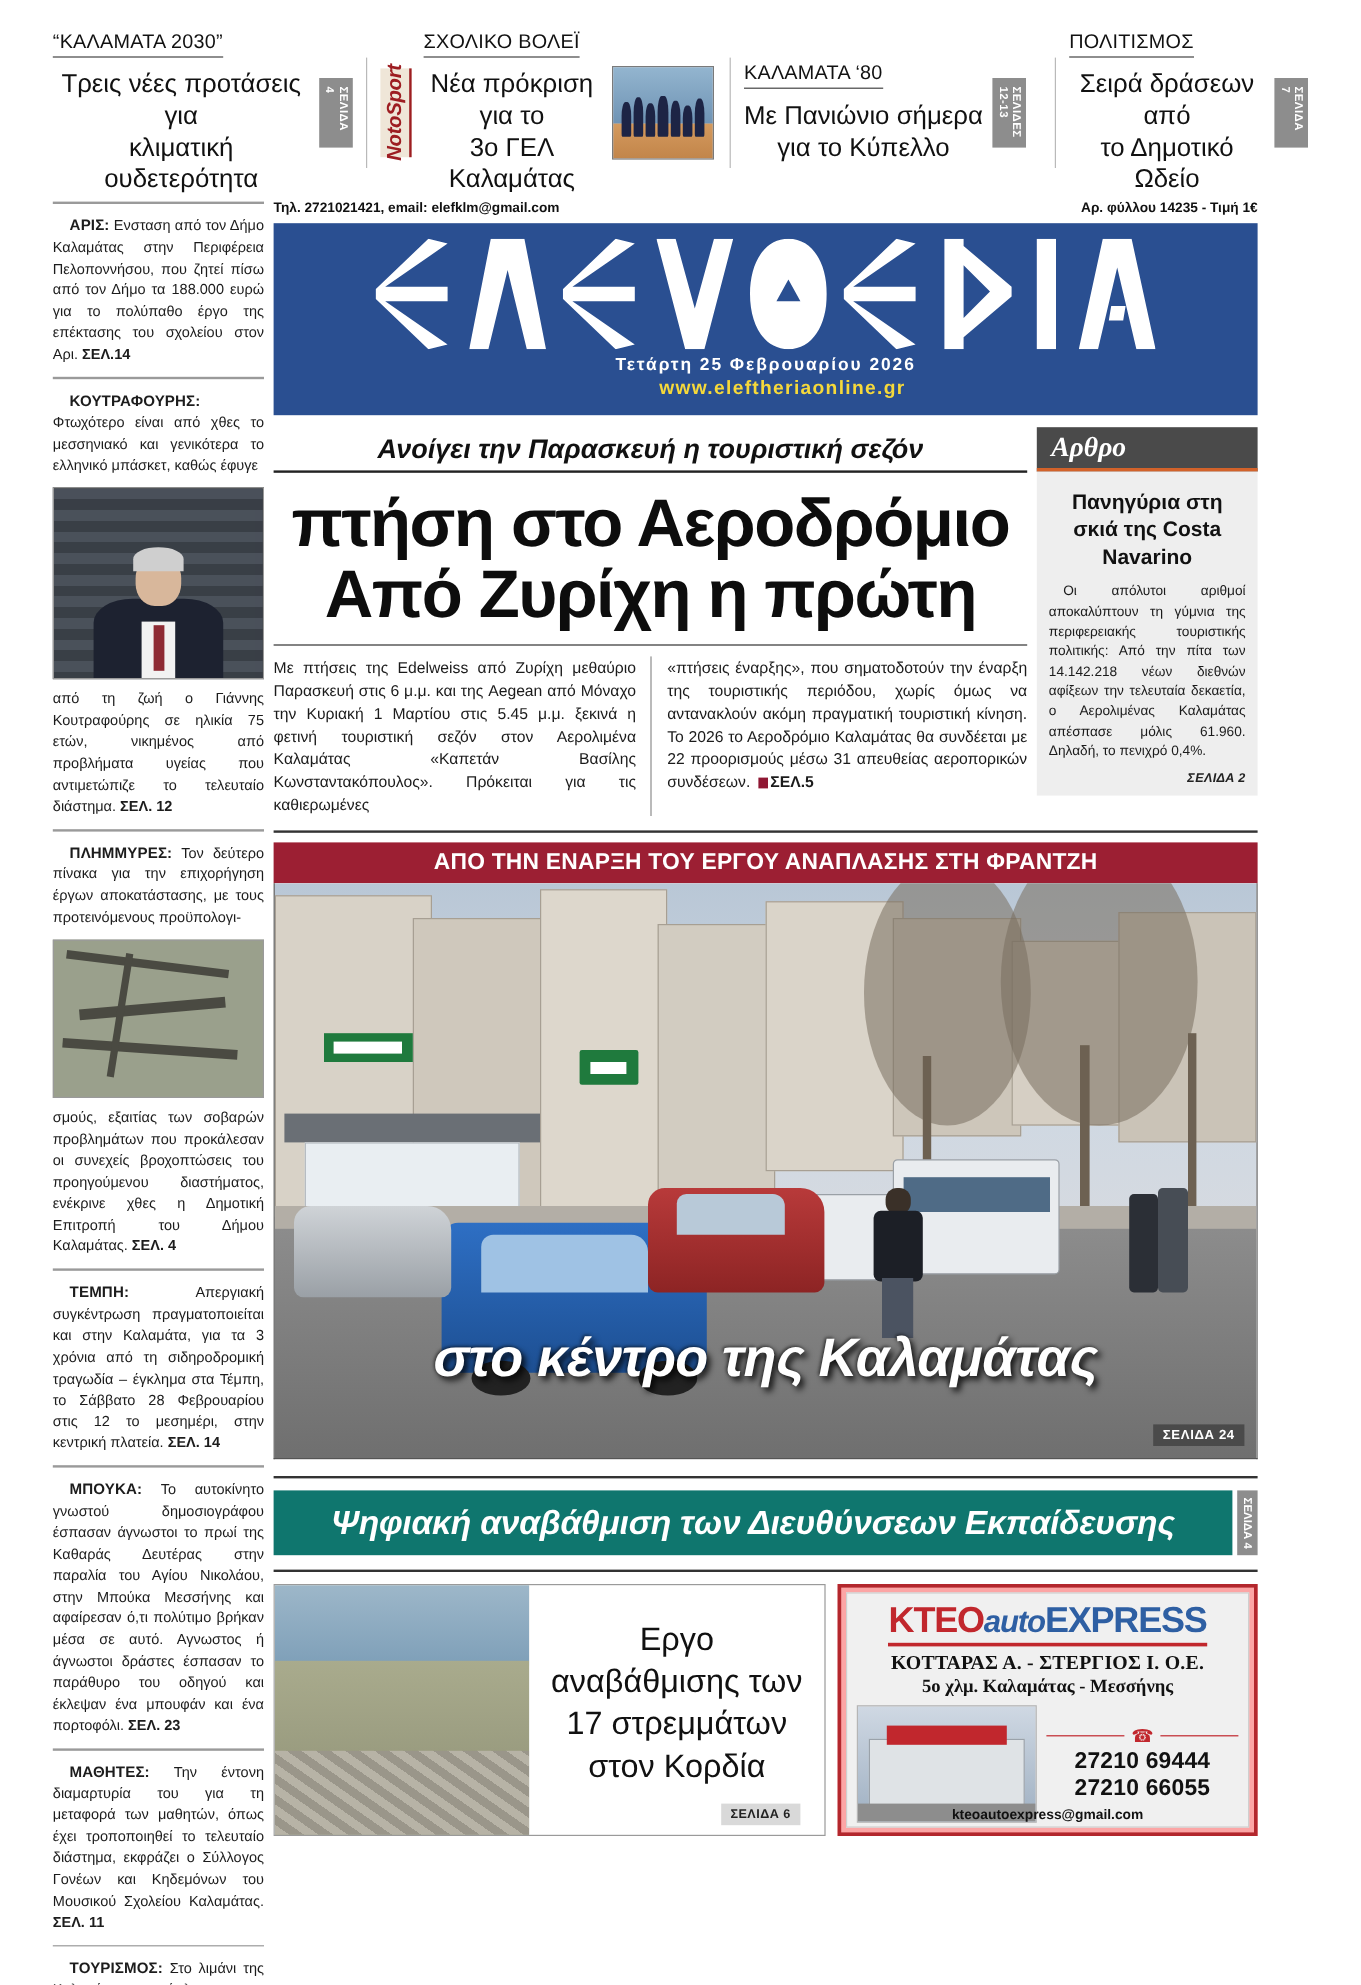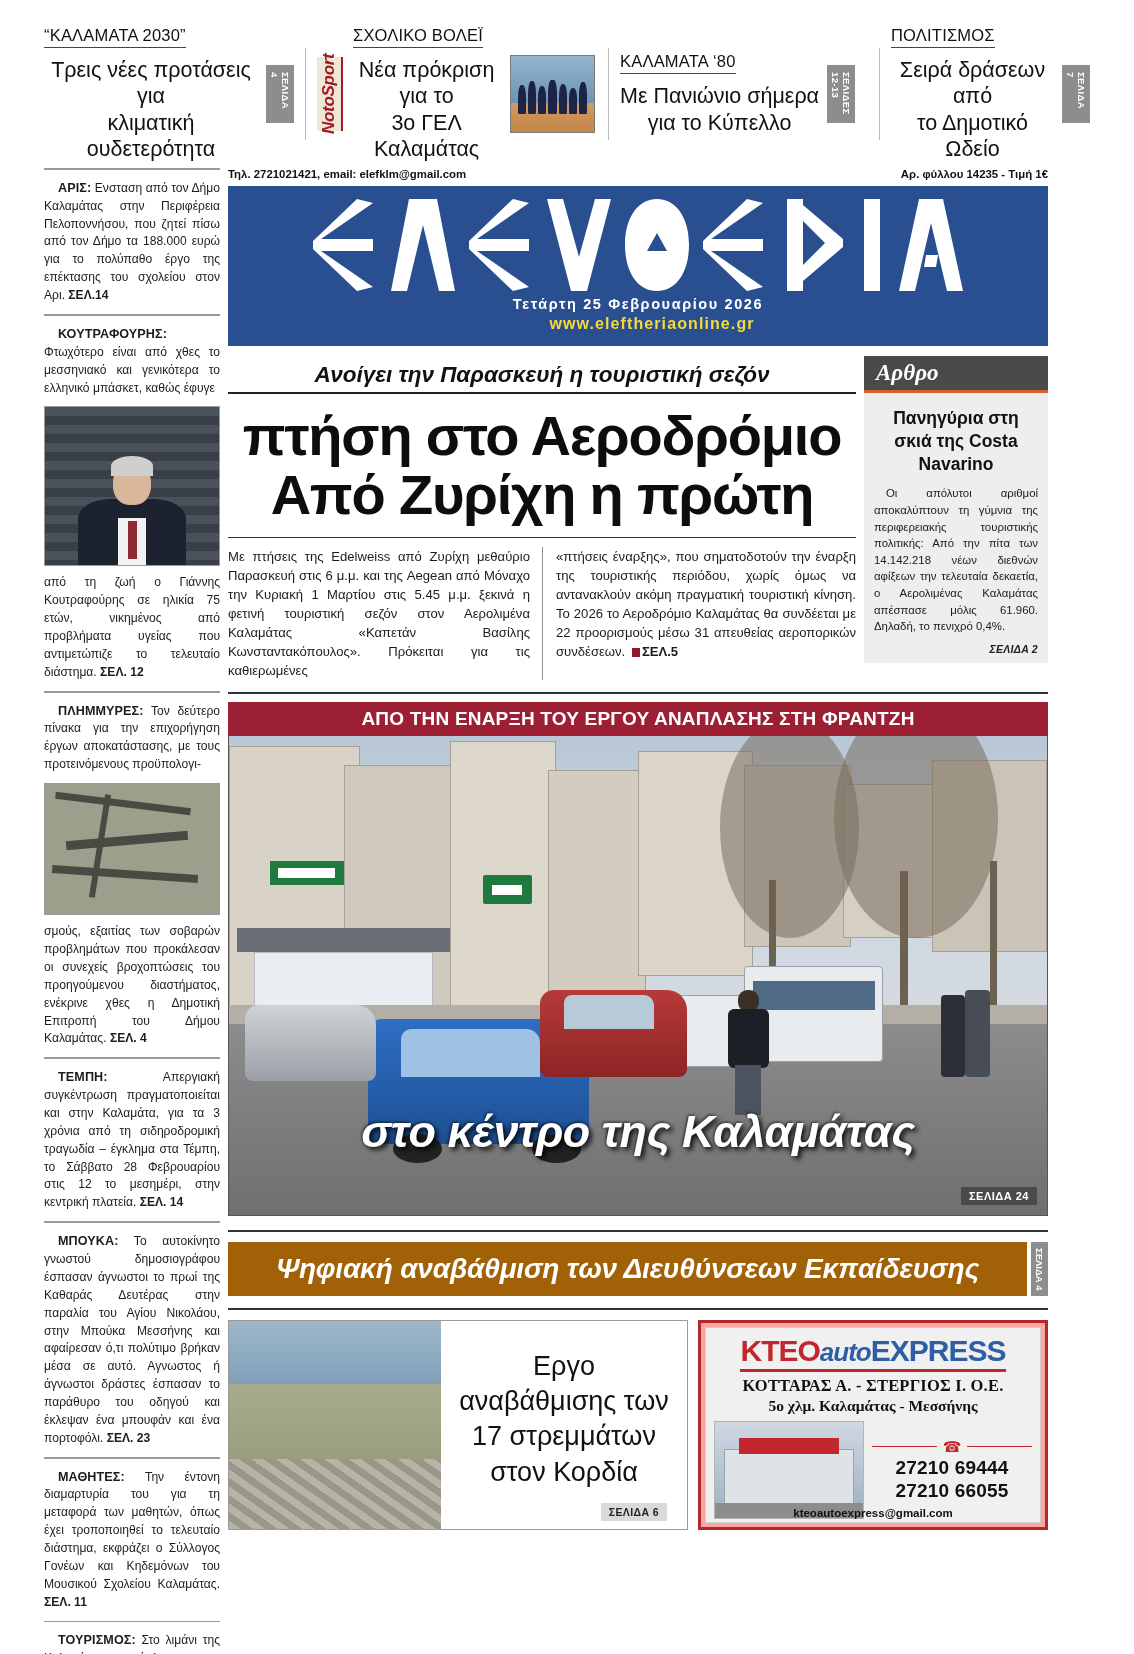--- a/index.html
+++ b/index.html
@@ -169,21 +169,21 @@
     font-style: italic; letter-spacing: -.5px;
   }
   .feat-page {
     position: absolute; right: 10px; bottom: 10px; background: #4a4a4a; color: #fff;
     font-size: 11px; font-weight: 700; padding: 3px 8px; letter-spacing: .5px;
   }
 
   
   .green-wrap { margin-top: 14px; border-top: 2px solid #333; padding-top: 10px; display: flex; }
   .green-banner {
-    flex: 1; background: #a16207; color: #fff; text-align: center;
+    flex: 1; background: #0f766e; color: #fff; text-align: center;
     font-size: 28px; font-weight: 700; font-style: italic; padding: 11px 0;
     letter-spacing: -.2px;
   }
   .green-tab {
     background: #8d8d8d; color: #fff; font-size: 9.5px; font-weight: 700;
     writing-mode: vertical-rl; padding: 4px 3px; display: flex;
     align-items: center; justify-content: center; margin-left: 4px;
   }
 
   

